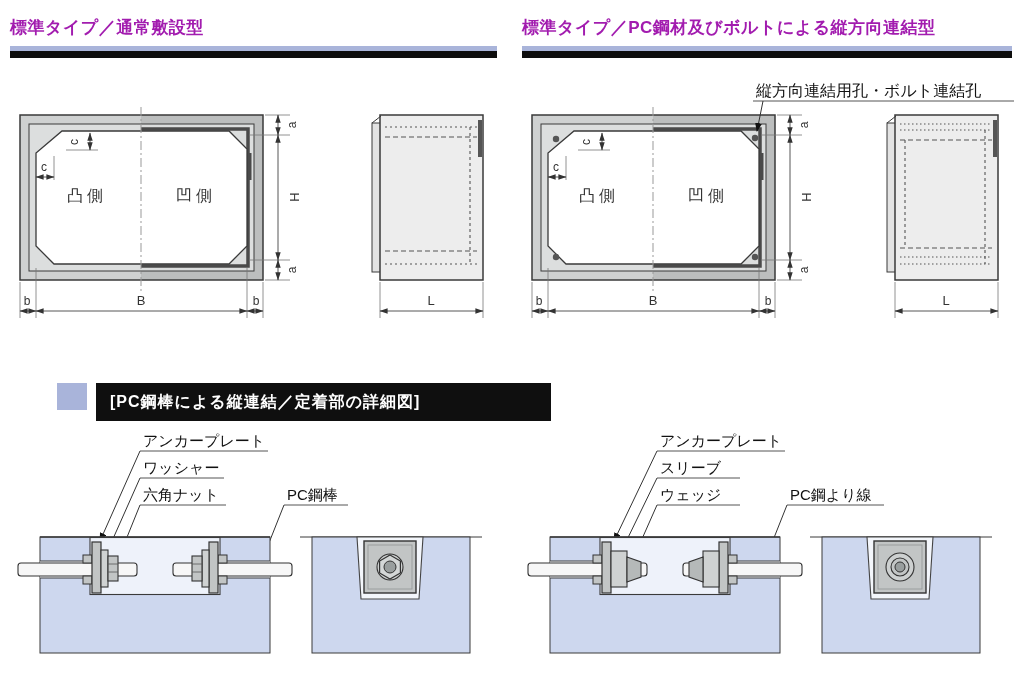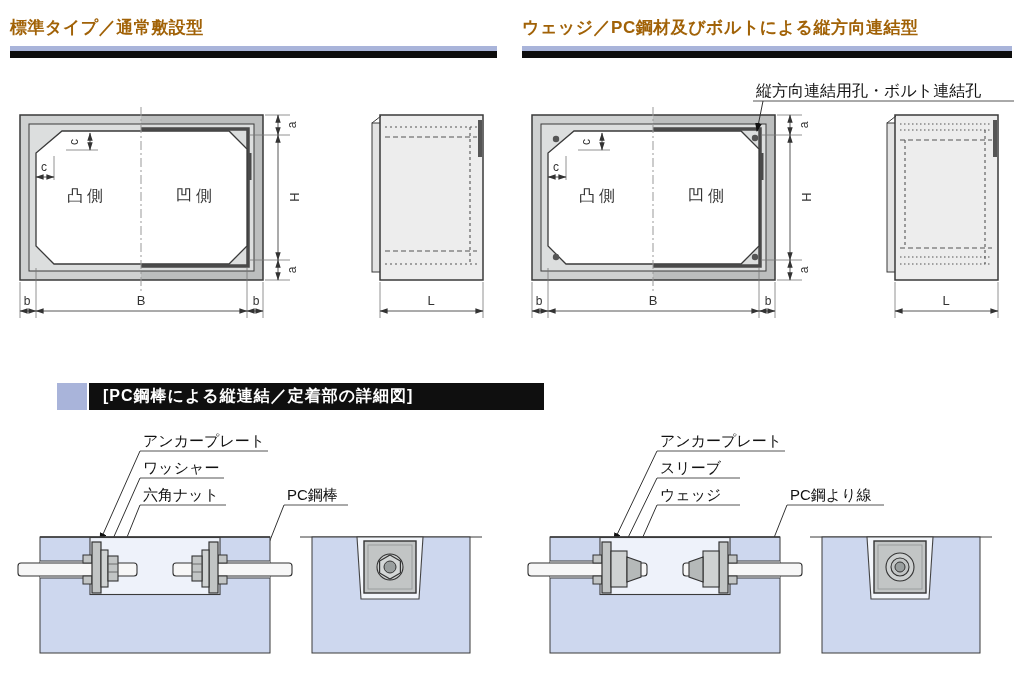--- a/index.html
+++ b/index.html
@@ -1,22 +1,22 @@
 <!DOCTYPE html>
 <html><head>
 <meta charset="utf-8">
 <style>
   html,body{margin:0;padding:0;background:#fff;}
   .canvas{position:relative;width:1024px;height:681px;background:#ffffff;overflow:hidden;
           font-family:"Liberation Sans",sans-serif;}
-  .sec-title{position:absolute;top:16px;font-weight:bold;font-size:17px;color:#a16207;letter-spacing:.5px;}
+  .sec-title{position:absolute;top:16px;font-weight:bold;font-size:17px;color:#a21caf;letter-spacing:.5px;}
   .rule{position:absolute;top:46px;}
   .rule-blue{height:5px;background:#a9b4da;}
   .rule-black{height:7px;background:#0d0d0d;}
-  .band{position:absolute;top:383px;display:flex;gap:2px;height:27px;padding-left:47px;}
+  .band{position:absolute;top:383px;display:flex;gap:9px;height:38px;padding-left:47px;}
   .band-accent{width:30px;height:27px;background:#a9b4da;}
   .band-bar{background:#0f0f0f;color:#fff;display:flex;align-items:center;padding-left:14px;box-sizing:border-box;}
   .band-text{font-weight:bold;font-size:16px;letter-spacing:1px;}
   svg{position:absolute;left:0;}
   svg text{font-family:"Liberation Sans",sans-serif;fill:#222;}
   .dim{font-size:12px;fill:#333;}
   .dimcap{font-size:13px;fill:#333;}
   .side-label{font-size:16px;letter-spacing:4px;fill:#333;}
   .ann{font-size:16px;fill:#111;}
   .callout-t{font-size:15px;fill:#111;}
@@ -31,21 +31,21 @@
 </head>
 <body>
 
 <div class="canvas">
 
   <div class="sec-title" style="left:10px;">標準タイプ／通常敷設型</div>
   <div class="rule" style="left:10px;width:487px;">
     <div class="rule-blue"></div>
     <div class="rule-black"></div>
   </div>
-  <div class="sec-title" style="left:522px;">ウェッジ／PC鋼材及びボルトによる縦方向連結型</div>
+  <div class="sec-title" style="left:522px;">標準タイプ／PC鋼材及びボルトによる縦方向連結型</div>
   <div class="rule" style="left:522px;width:490px;">
     <div class="rule-blue"></div>
     <div class="rule-black"></div>
   </div>
 
   <svg style="top:80px;" width="1024" height="250" viewBox="0 0 1024 250">
     <defs>
       <marker id="da" markerWidth="10" markerHeight="8" refX="8.5" refY="3" orient="auto-start-reverse">
         <path d="M0,0 L9,3 L0,6 Z" fill="#333"></path>
       </marker>

